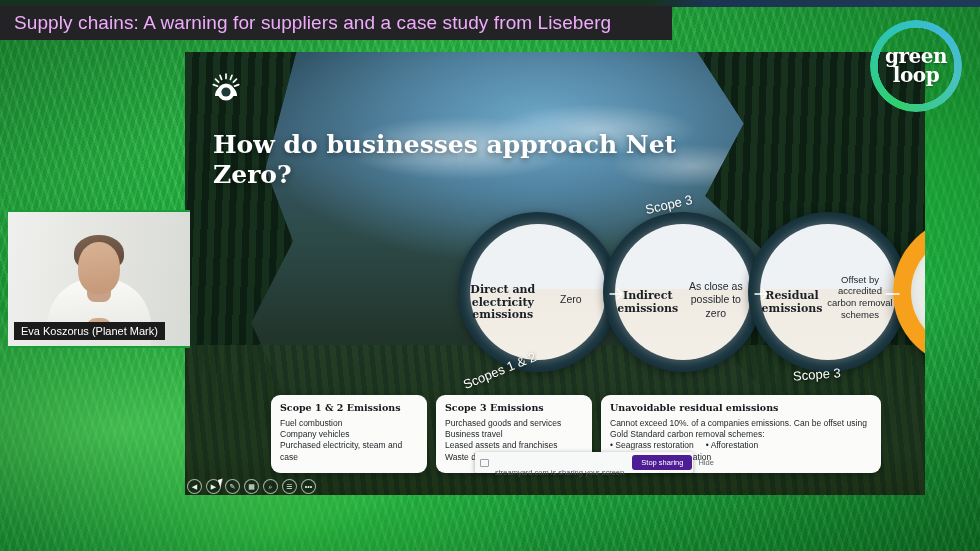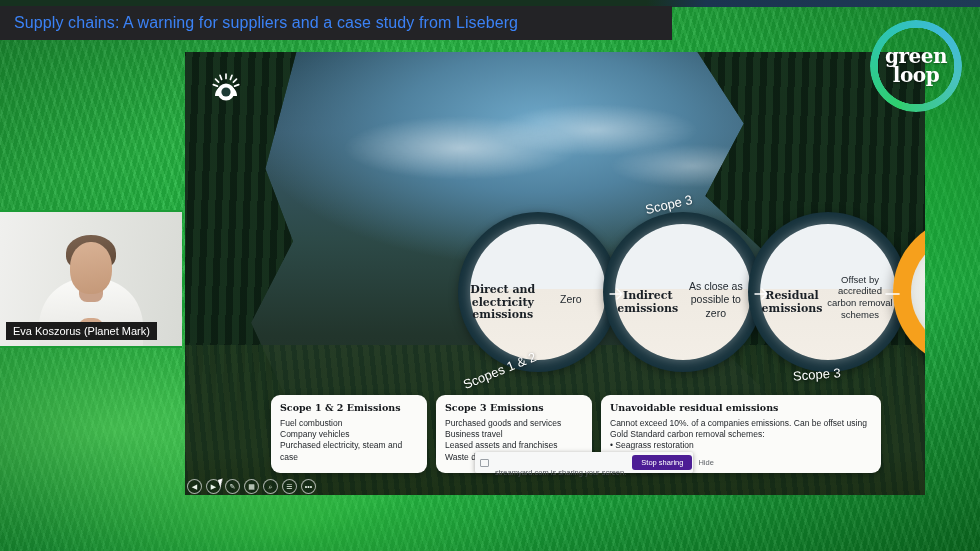--- a/index.html
+++ b/index.html
@@ -33,21 +33,21 @@
 
   
   .titlebar {
     position: absolute; left: 0; top: 6px; width: 672px; height: 34px;
     background: #232326;
     display: flex; align-items: center;
     padding-left: 14px;
     z-index: 40;
   }
   .titlebar .title-text {
-    color: #3b82f6; font-size: 16px; letter-spacing: .1px; white-space: nowrap;
+    color: #f0abfc; font-size: 19px; letter-spacing: .1px; white-space: nowrap;
   }
 
   
   .logo {
     position: absolute; right: 18px; top: 20px; width: 92px; height: 92px;
     border-radius: 50%; z-index: 40;
     display: flex; align-items: center; justify-content: center;
   }
   .logo .ring {
     position: absolute; inset: 0; border-radius: 50%;
@@ -58,21 +58,21 @@
   .logo .logo-text {
     position: relative; color: #fff;
     font-family: "DejaVu Serif", serif; font-weight: 700;
     font-size: 20px; line-height: .94; text-align: center;
     letter-spacing: -.5px;
     text-shadow: 0 1px 2px rgba(0,0,0,.35);
   }
 
   
   .webcam {
-    position: absolute; left: 0; top: 210px; width: 182px; height: 138px;
+    position: absolute; left: 8px; top: 210px; width: 182px; height: 138px;
     background: #cfd3d0; overflow: hidden; z-index: 35;
     border-top: 2px solid #1c9c36; border-bottom: 2px solid #1c9c36;
   }
   .webcam .wall {
     position: absolute; inset: 0;
     background: linear-gradient(100deg, #f0f0ee 0%, #e6e7e3 40%, #d8dad5 100%);
   }
   .webcam .person-body {
     position: absolute; left: 50%; bottom: -6px; transform: translateX(-50%);
     width: 104px; height: 74px; border-radius: 48px 48px 8px 8px;
@@ -209,21 +209,21 @@
     overflow: hidden;
   }
   .card .card-title {
     font-family: "DejaVu Serif", serif; font-weight: 700;
     font-size: 9.5px; color: #15181c; margin-bottom: 5px;
   }
   .card .card-line { font-size: 8.5px; line-height: 1.32; color: #1d2126; }
   #card-1 { width: 156px; }
   #card-2 { width: 156px; }
   #card-3 { width: 280px; }
-  #card-3 .card-line.bullets { display: flex; gap: 12px; flex-direction: column; }
+  #card-3 .card-line.bullets { display: flex; gap: 12px; }
 
   
   .sharebar {
     position: absolute; left: 475px; top: 452px; width: 218px; height: 21px;
     background: #f7f8f8; border-radius: 2px;
     box-shadow: 0 1px 5px rgba(0,0,0,.35);
     display: flex; align-items: center; padding: 0 5px; gap: 6px;
     z-index: 45;
   }
   .sharebar .share-icon {
@@ -306,20 +306,21 @@
           <line x1="11" y1="5.3" x2="12.6" y2="9.4"></line>
           <line x1="23" y1="5.3" x2="21.4" y2="9.4"></line>
           <line x1="6.5" y1="9.2" x2="9.6" y2="12.2"></line>
           <line x1="27.5" y1="9.2" x2="24.4" y2="12.2"></line>
           <line x1="4.3" y1="14.6" x2="8.4" y2="16.1"></line>
           <line x1="29.7" y1="14.6" x2="25.6" y2="16.1"></line>
         </g>
       </g>
     </svg>
 
+    <div class="slide-title">How do businesses approach Net Zero?</div>
 
     <div class="diagram">
 
       <div class="node" id="node-1">
         <div class="ring-dark"></div>
         <div class="face">
           <div class="heading">Direct and electricity emissions</div>
           <div class="body">Zero</div>
         </div>
         <div class="scope-label">Scopes 1 &amp; 2</div>

